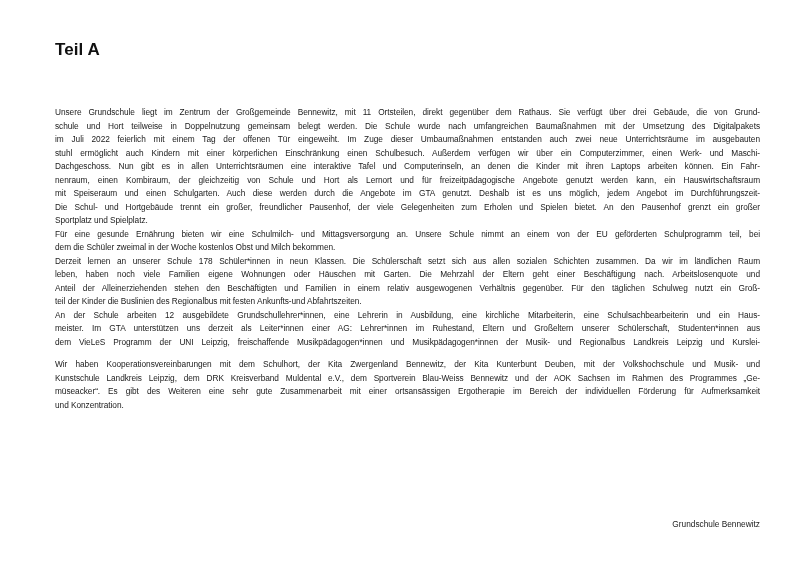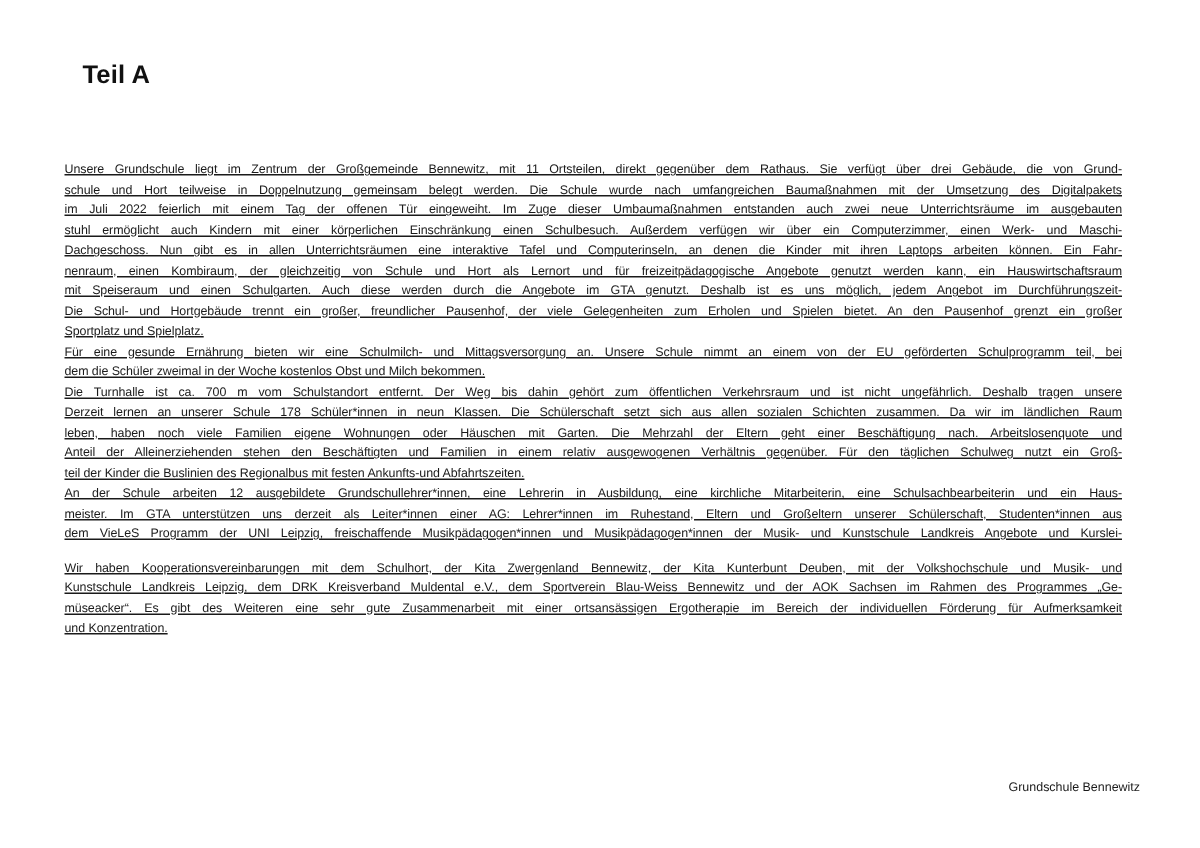--- a/index.html
+++ b/index.html
@@ -39,24 +39,23 @@
       font-size: 12.5px;
       font-weight: bold;
       text-decoration: underline;
       text-underline-offset: 2px;
       margin: 0;
       color: #111;
       letter-spacing: -0.2px;
     }
     .body-text {
       position: absolute;
-      left: 43px;
+      left: 55px;
       top: 106px;
       width: 705px;
-      text-decoration: underline;
     }
     .para {
       margin: 0;
     }
     .line {
       display: block;
       height: 13.5px;
       line-height: 13.5px;
       font-size: 8.3px;
       white-space: nowrap;
@@ -100,34 +99,33 @@
       <span class="line" style="">Die Schul- und Hortgebäude trennt ein großer, freundlicher Pausenhof, der viele Gelegenheiten zum Erholen und Spielen bietet. An den Pausenhof grenzt ein großer</span>
       <span class="line last" style="">Sportplatz und Spielplatz.</span>
     </div>
 
     <div class="para">
       <span class="line" style="">Für eine gesunde Ernährung bieten wir eine Schulmilch- und Mittagsversorgung an. Unsere Schule nimmt an einem von der EU geförderten Schulprogramm teil, bei</span>
       <span class="line last" style="">dem die Schüler zweimal in der Woche kostenlos Obst und Milch bekommen.</span>
     </div>
 
     <div class="para">
-      <span class="line" style="">Die Turnhalle ist ca. 700 m vom Schulstandort entfernt. Der Weg bis dahin gehört zum öffentlichen Verkehrsraum und ist nicht ungefährlich. Deshalb tragen unsere</span>
     </div>
 
     <div class="para">
       <span class="line" style="">Derzeit lernen an unserer Schule 178 Schüler*innen in neun Klassen. Die Schülerschaft setzt sich aus allen sozialen Schichten zusammen. Da wir im ländlichen Raum</span>
       <span class="line" style="">leben, haben noch viele Familien eigene Wohnungen oder Häuschen mit Garten. Die Mehrzahl der Eltern geht einer Beschäftigung nach. Arbeitslosenquote und</span>
       <span class="line" style="">Anteil der Alleinerziehenden stehen den Beschäftigten und Familien in einem relativ ausgewogenen Verhältnis gegenüber. Für den täglichen Schulweg nutzt ein Groß-</span>
       <span class="line last" style="">teil der Kinder die Buslinien des Regionalbus mit festen Ankunfts-und Abfahrtszeiten.</span>
     </div>
 
     <div class="para">
       <span class="line" style="">An der Schule arbeiten 12 ausgebildete Grundschullehrer*innen, eine Lehrerin in Ausbildung, eine kirchliche Mitarbeiterin, eine Schulsachbearbeiterin und ein Haus-</span>
       <span class="line" style="">meister. Im GTA unterstützen uns derzeit als Leiter*innen einer AG: Lehrer*innen im Ruhestand, Eltern und Großeltern unserer Schülerschaft, Studenten*innen aus</span>
-      <span class="line" style="">dem VieLeS Programm der UNI Leipzig, freischaffende Musikpädagogen*innen und Musikpädagogen*innen der Musik- und Kunstschule Landkreis Angebote und Kurslei-</span>
+      <span class="line" style="">dem VieLeS Programm der UNI Leipzig, freischaffende Musikpädagogen*innen und Musikpädagogen*innen der Musik- und Regionalbus Landkreis Leipzig und Kurslei-</span>
     </div>
     <div class="para-gap"></div>
 
     <div class="para">
       <span class="line" style="">Wir haben Kooperationsvereinbarungen mit dem Schulhort, der Kita Zwergenland Bennewitz, der Kita Kunterbunt Deuben, mit der Volkshochschule und Musik- und</span>
       <span class="line" style="">Kunstschule Landkreis Leipzig, dem DRK Kreisverband Muldental e.V., dem Sportverein Blau-Weiss Bennewitz und der AOK Sachsen im Rahmen des Programmes „Ge-</span>
       <span class="line" style="">müseacker“. Es gibt des Weiteren eine sehr gute Zusammenarbeit mit einer ortsansässigen Ergotherapie im Bereich der individuellen Förderung für Aufmerksamkeit</span>
       <span class="line last" style="">und Konzentration.</span>
     </div>
   </div>

